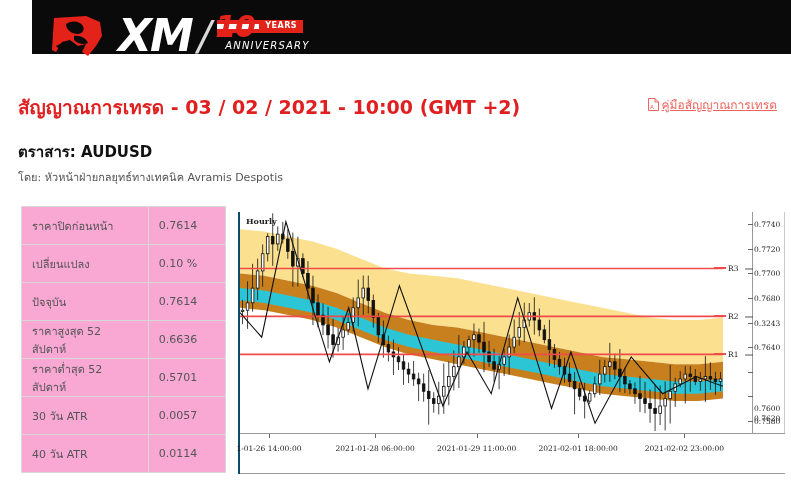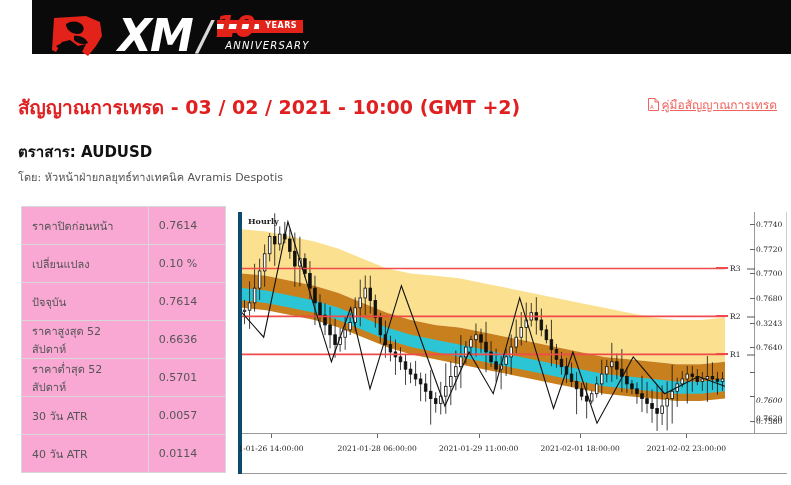--- a/index.html
+++ b/index.html
@@ -89,21 +89,21 @@
     background:#f9a8d4;
   }
   .stats-table td.label{width:130px;}
   .stats-table td.value{width:65px;}
 
   
   .chart-box{
     position:absolute;left:238px;top:212px;
     width:545px;height:262px;
     background:#ffffff;
-    border-left:4px solid #0c4a6e;
+    border-left:2px solid #0c4a6e;
   }
   .plot{
     position:absolute;left:0;top:0;width:483px;height:221px;
     overflow:hidden;
   }
   .hourly-label{
     position:absolute;left:6px;top:4px;font-size:8px;color:#222222;
     font-family:"DejaVu Serif","Liberation Serif",serif;
     font-weight:bold;
   }
@@ -438,21 +438,21 @@
         <div class="ytick" style="top: 61.3889px;">0.7700</div>
         <div class="ytick-mark" style="top: 85.9444px;"></div>
         <div class="ytick" style="top: 85.9444px;">0.7680</div>
         <div class="ytick-mark" style="top: 110.5px;"></div>
         <div class="ytick" style="top: 110.5px;">0.3243</div>
         <div class="ytick-mark" style="top: 135.056px;"></div>
         <div class="ytick" style="top: 135.056px;">0.7640</div>
         <div class="ytick-mark" style="top: 159.611px;"></div>
         <div class="ytick" style="top: 159.611px; margin-top: 46px;">0.7620</div>
         <div class="ytick-mark" style="top: 184.167px;"></div>
-        <div class="ytick" style="top: 188px; font-style: italic;">0.7600</div>
+        <div class="ytick" style="top: 196px;">0.7600</div>
         <div class="ytick-mark" style="top: 208.722px;"></div>
         <div class="ytick" style="top: 208.722px;">0.7580</div>
       </div>
     <div id="rlabel-host">
         <div class="rlabel" style="top: 142.422px;">R1</div>
         <div style="position: absolute; left: -10px; width: 12px; height: 2px; background: rgb(240, 74, 74); top: 141.422px;"></div>
         <div class="rlabel" style="top: 104.361px;">R2</div>
         <div style="position: absolute; left: -10px; width: 12px; height: 2px; background: rgb(240, 74, 74); top: 103.361px;"></div>
         <div class="rlabel" style="top: 56.4778px;">R3</div>
         <div style="position: absolute; left: -10px; width: 12px; height: 2px; background: rgb(240, 74, 74); top: 55.4778px;"></div>

